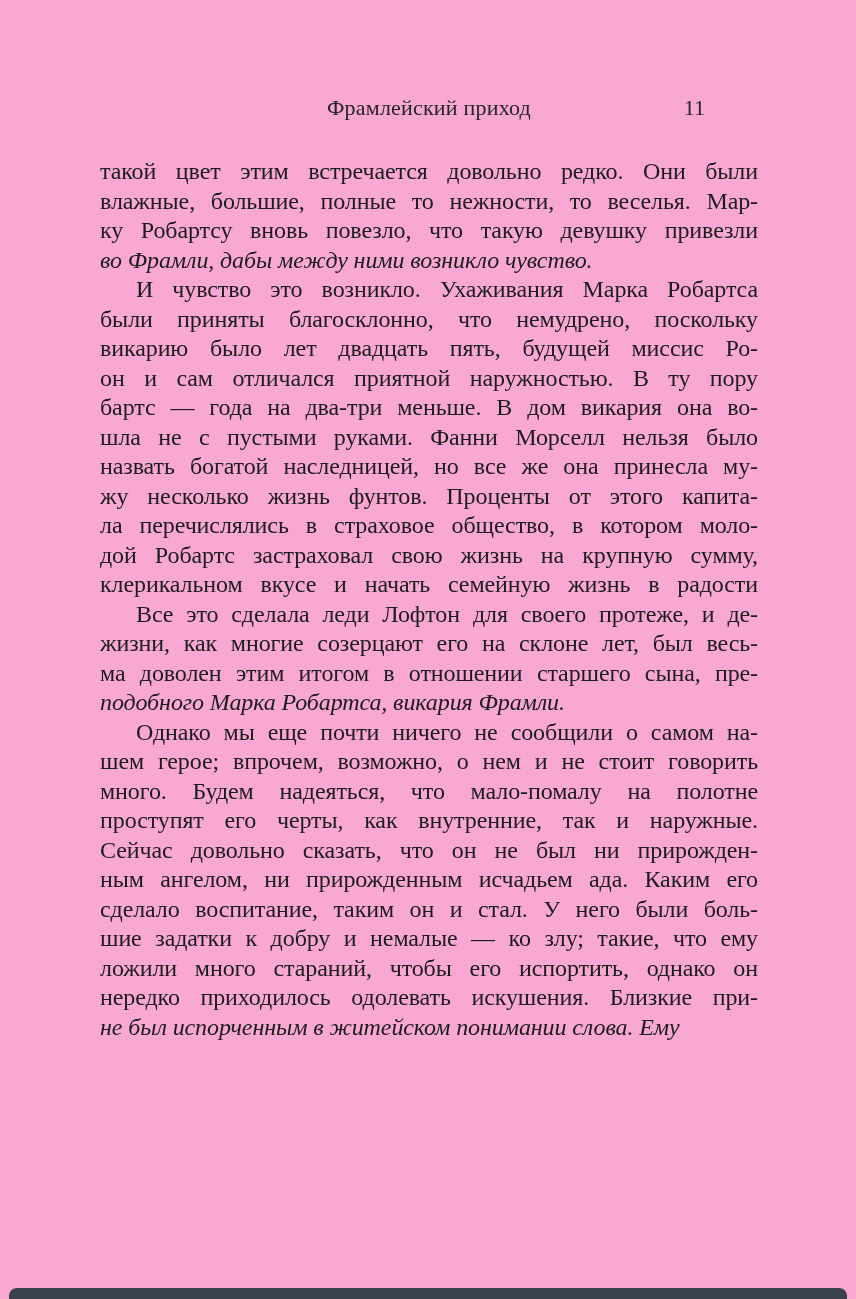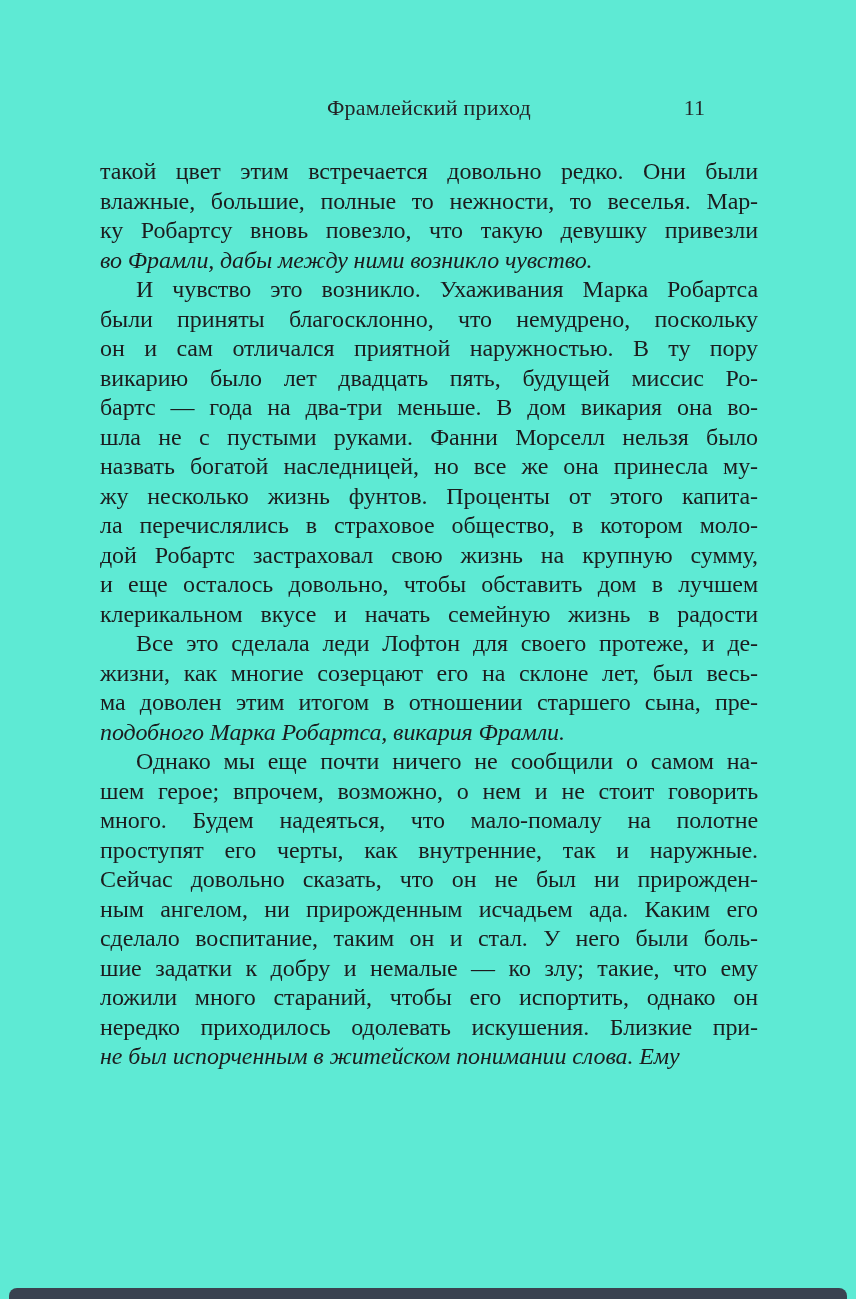--- a/index.html
+++ b/index.html
@@ -4,21 +4,21 @@
 <style>
   html, body {
     margin: 0;
     padding: 0;
     background: #ffffff;
   }
   .page {
     position: relative;
     width: 856px;
     height: 1299px;
-    background: #5eead4;
+    background: #f9a8d4;
     overflow: hidden;
     font-family: "Liberation Serif", "DejaVu Serif", serif;
     color: #1e1e20;
   }
   .content {
     width: 658px;
     margin-left: 100px;
   }
   .header {
     position: relative;
@@ -78,29 +78,28 @@
     <div class="text-block">
         <div>
           <div class="line">такой цвет этим встречается довольно редко. Они были</div>
           <div class="line">влажные, большие, полные то нежности, то веселья. Мар-</div>
           <div class="line">ку Робартсу вновь повезло, что такую девушку привезли</div>
           <div class="line last">во Фрамли, дабы между ними возникло чувство.</div>
         </div>
         <div>
           <div class="line first-indent">И чувство это возникло. Ухаживания Марка Робартса</div>
           <div class="line">были приняты благосклонно, что немудрено, поскольку</div>
+          <div class="line">викарию было лет двадцать пять, будущей миссис Ро-</div>
           <div class="line">он и сам отличался приятной наружностью. В ту пору</div>
-          <div class="line">викарию было лет двадцать пять, будущей миссис Ро-</div>
           <div class="line">бартс — года на два-три меньше. В дом викария она во-</div>
           <div class="line">шла не с пустыми руками. Фанни Морселл нельзя было</div>
           <div class="line">назвать богатой наследницей, но все же она принесла му-</div>
           <div class="line">жу несколько жизнь фунтов. Проценты от этого капита-</div>
           <div class="line">ла перечислялись в страховое общество, в котором моло-</div>
           <div class="line">дой Робартс застраховал свою жизнь на крупную сумму,</div>
-          <div class="line">и еще осталось довольно, чтобы обставить дом в лучшем</div>
           <div class="line">клерикальном вкусе и начать семейную жизнь в радости</div>
         </div>
         <div>
           <div class="line first-indent">Все это сделала леди Лофтон для своего протеже, и де-</div>
           <div class="line">жизни, как многие созерцают его на склоне лет, был весь-</div>
           <div class="line">ма доволен этим итогом в отношении старшего сына, пре-</div>
           <div class="line last">подобного Марка Робартса, викария Фрамли.</div>
         </div>
         <div>
           <div class="line first-indent">Однако мы еще почти ничего не сообщили о самом на-</div>

